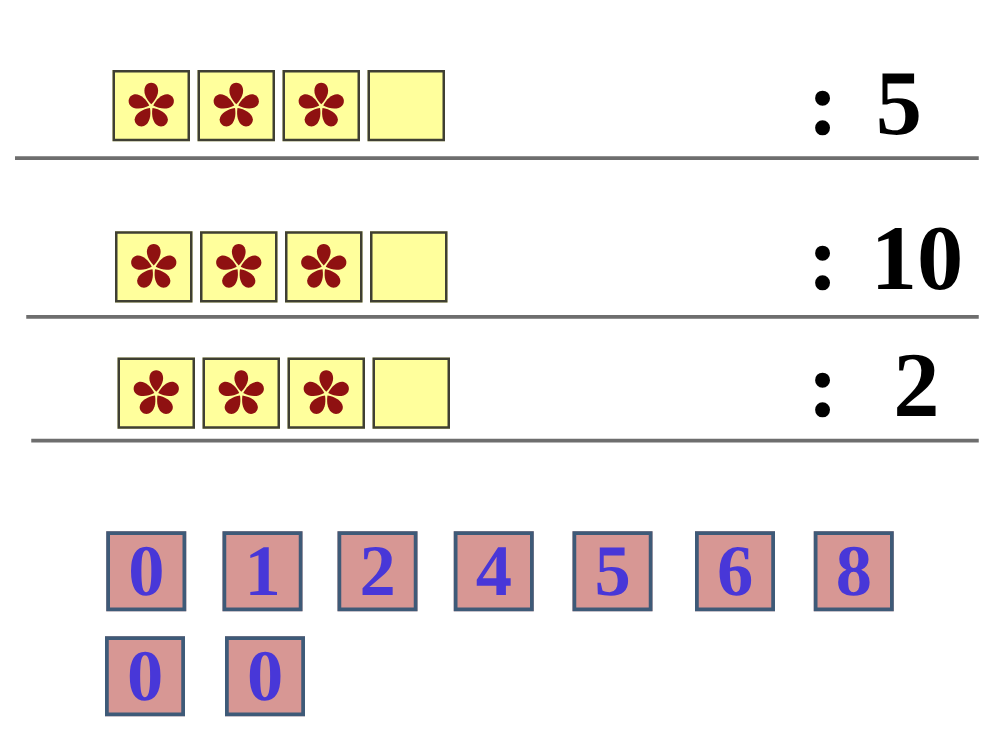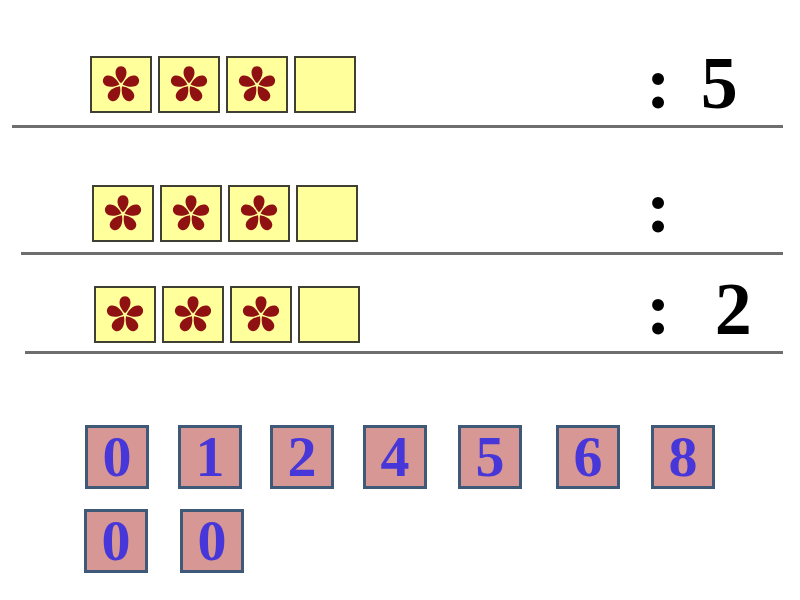--- a/index.html
+++ b/index.html
@@ -112,20 +112,21 @@
             <path transform="rotate(144)" d="M0,-2 C-5,-7 -8.5,-14 -5.5,-19.5 C-3,-23.5 3,-23.5 5.5,-19.5 C8.5,-14 5,-7 0,-2 Z"></path>
             <path transform="rotate(216)" d="M0,-2 C-5,-7 -8.5,-14 -5.5,-19.5 C-3,-23.5 3,-23.5 5.5,-19.5 C8.5,-14 5,-7 0,-2 Z"></path>
             <path transform="rotate(288)" d="M0,-2 C-5,-7 -8.5,-14 -5.5,-19.5 C-3,-23.5 3,-23.5 5.5,-19.5 C8.5,-14 5,-7 0,-2 Z"></path>
           </g>
         </svg>
       </div>
       <div class="fbox"></div>
     </div>
   <div class="answer g2" style="top:170px;">
     <span class="colon">:</span>
+    <span class="num">10</span>
   </div>
   <div class="divider" style="top:252px;left:21px;width:762px;"></div>
 
   <div class="boxes" style="top:286px;left:94px;">
       <div class="fbox">
         <svg viewBox="-24 -24 48 48" width="40" height="40">
           <g fill="#8f1111">
             <path transform="rotate(0)" d="M0,-2 C-5,-7 -8.5,-14 -5.5,-19.5 C-3,-23.5 3,-23.5 5.5,-19.5 C8.5,-14 5,-7 0,-2 Z"></path>
             <path transform="rotate(72)" d="M0,-2 C-5,-7 -8.5,-14 -5.5,-19.5 C-3,-23.5 3,-23.5 5.5,-19.5 C8.5,-14 5,-7 0,-2 Z"></path>
             <path transform="rotate(144)" d="M0,-2 C-5,-7 -8.5,-14 -5.5,-19.5 C-3,-23.5 3,-23.5 5.5,-19.5 C8.5,-14 5,-7 0,-2 Z"></path>

